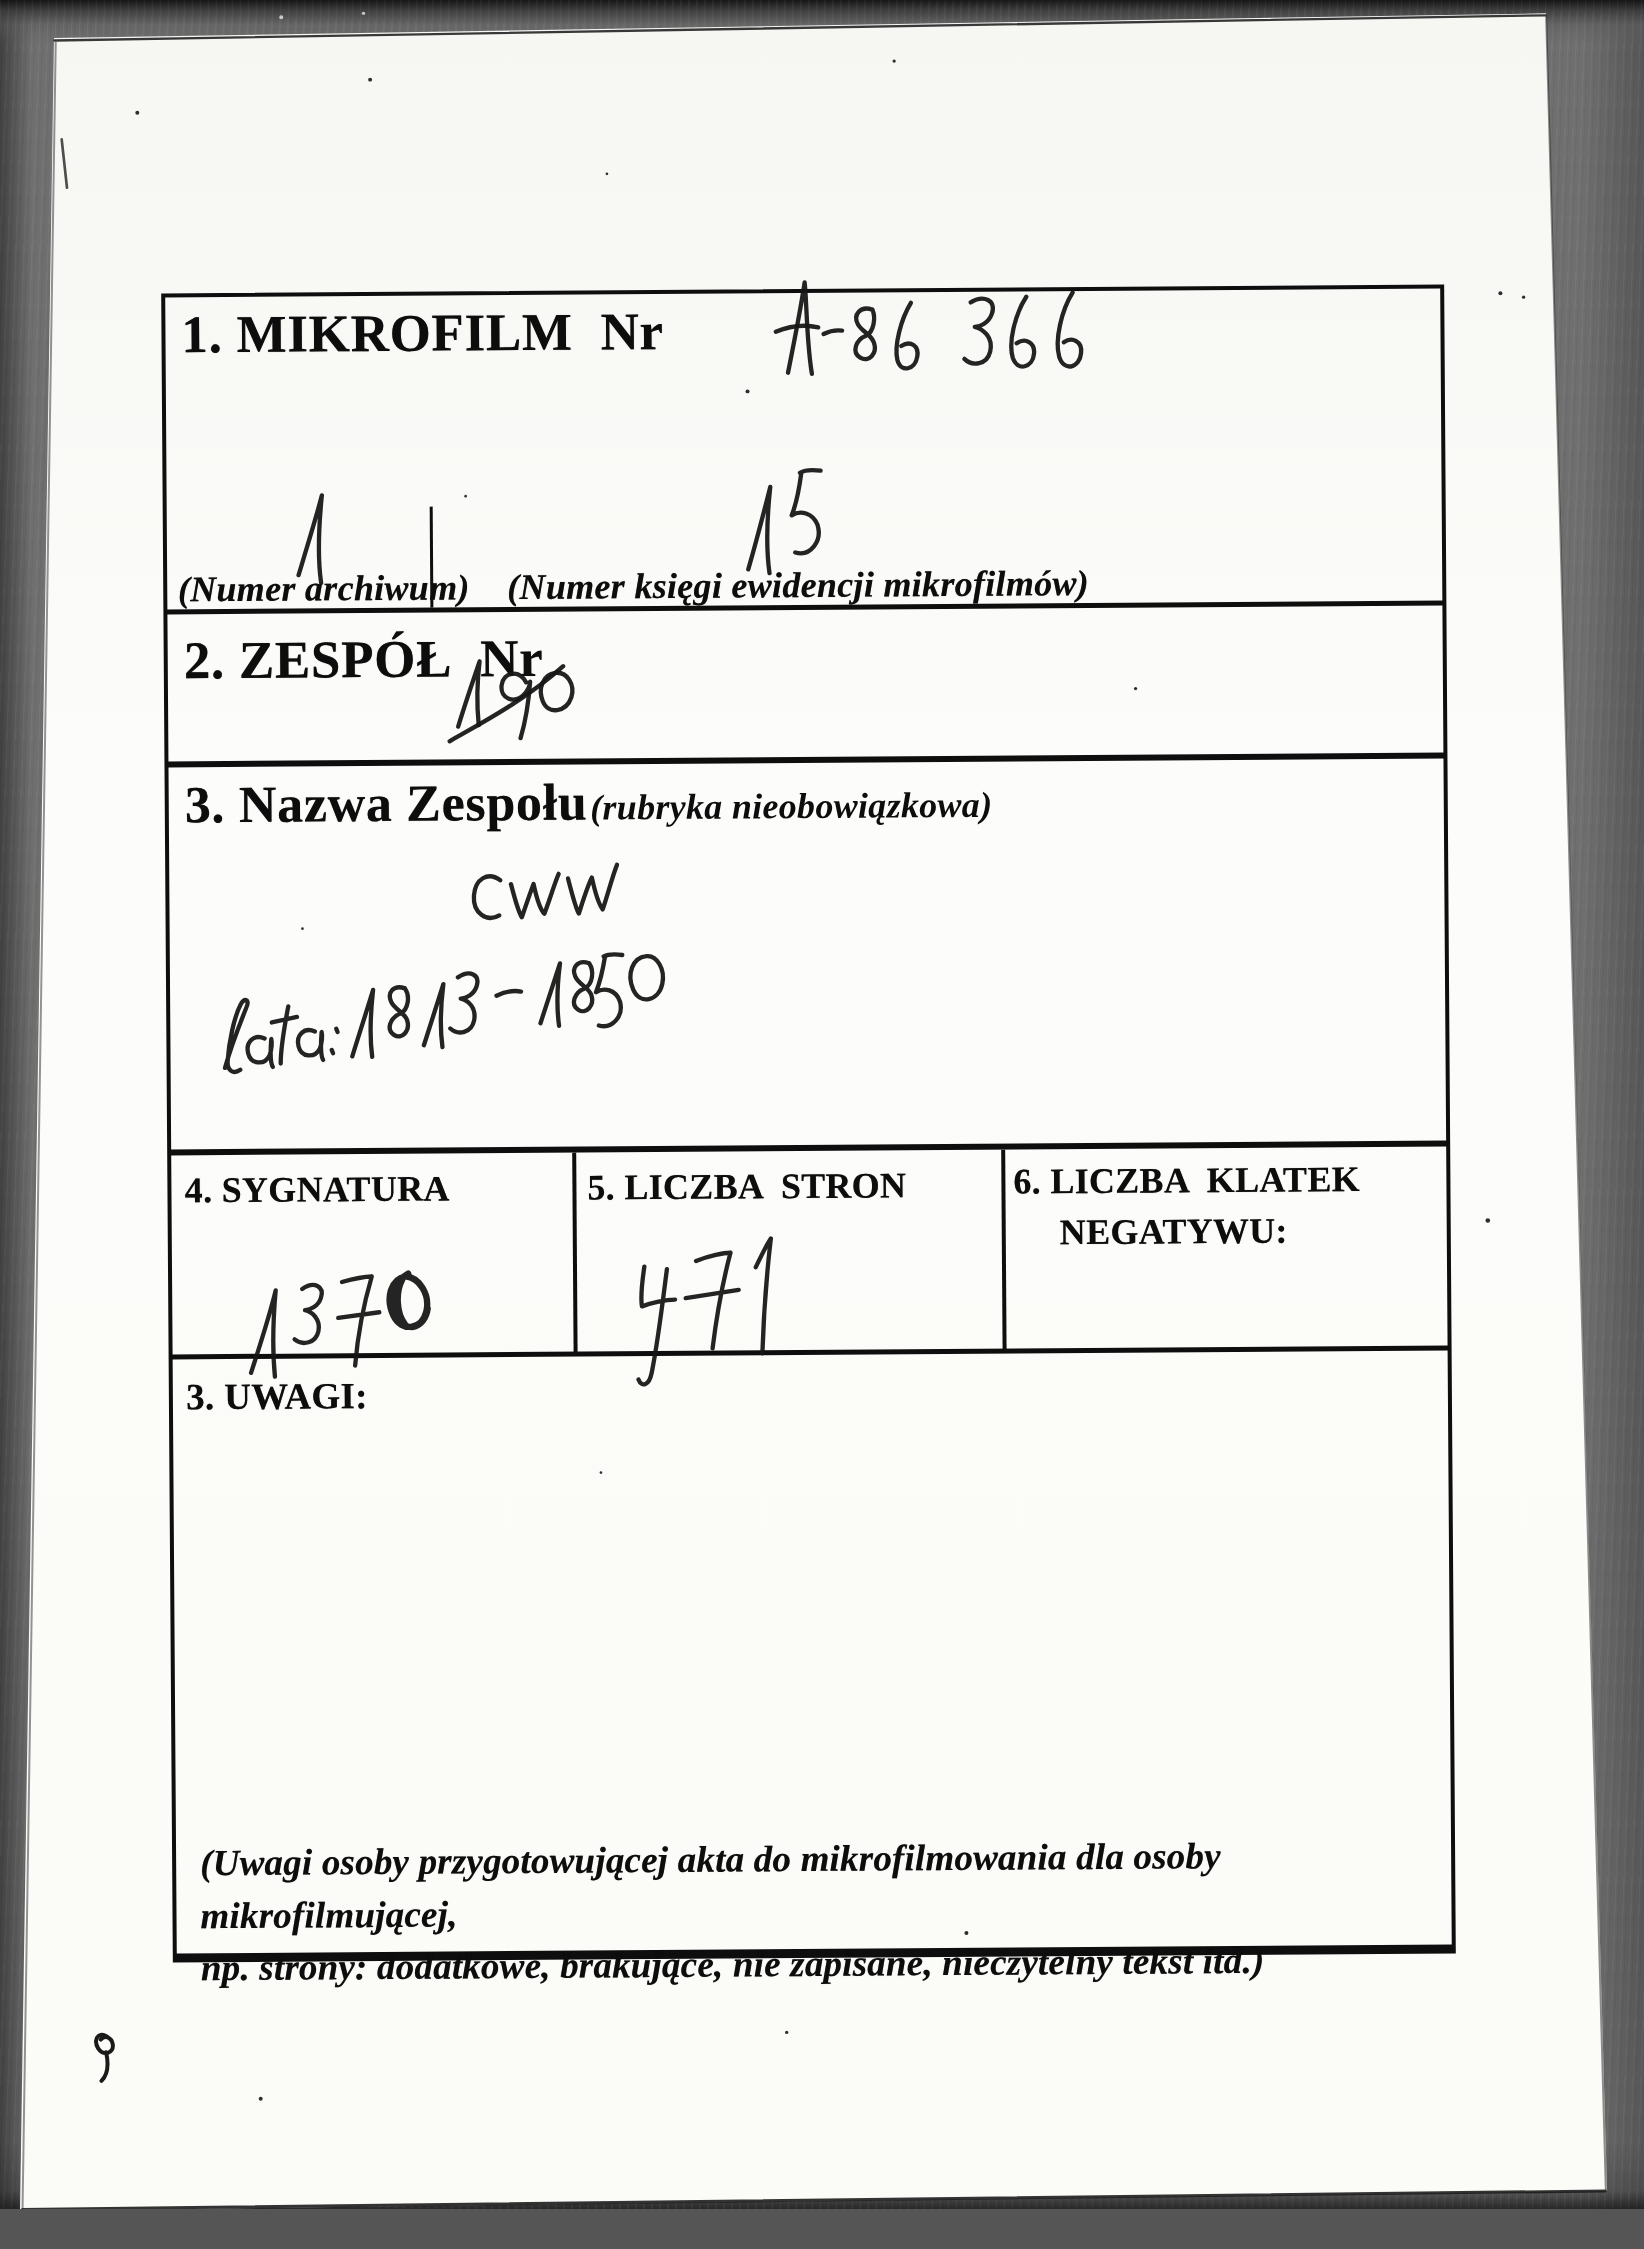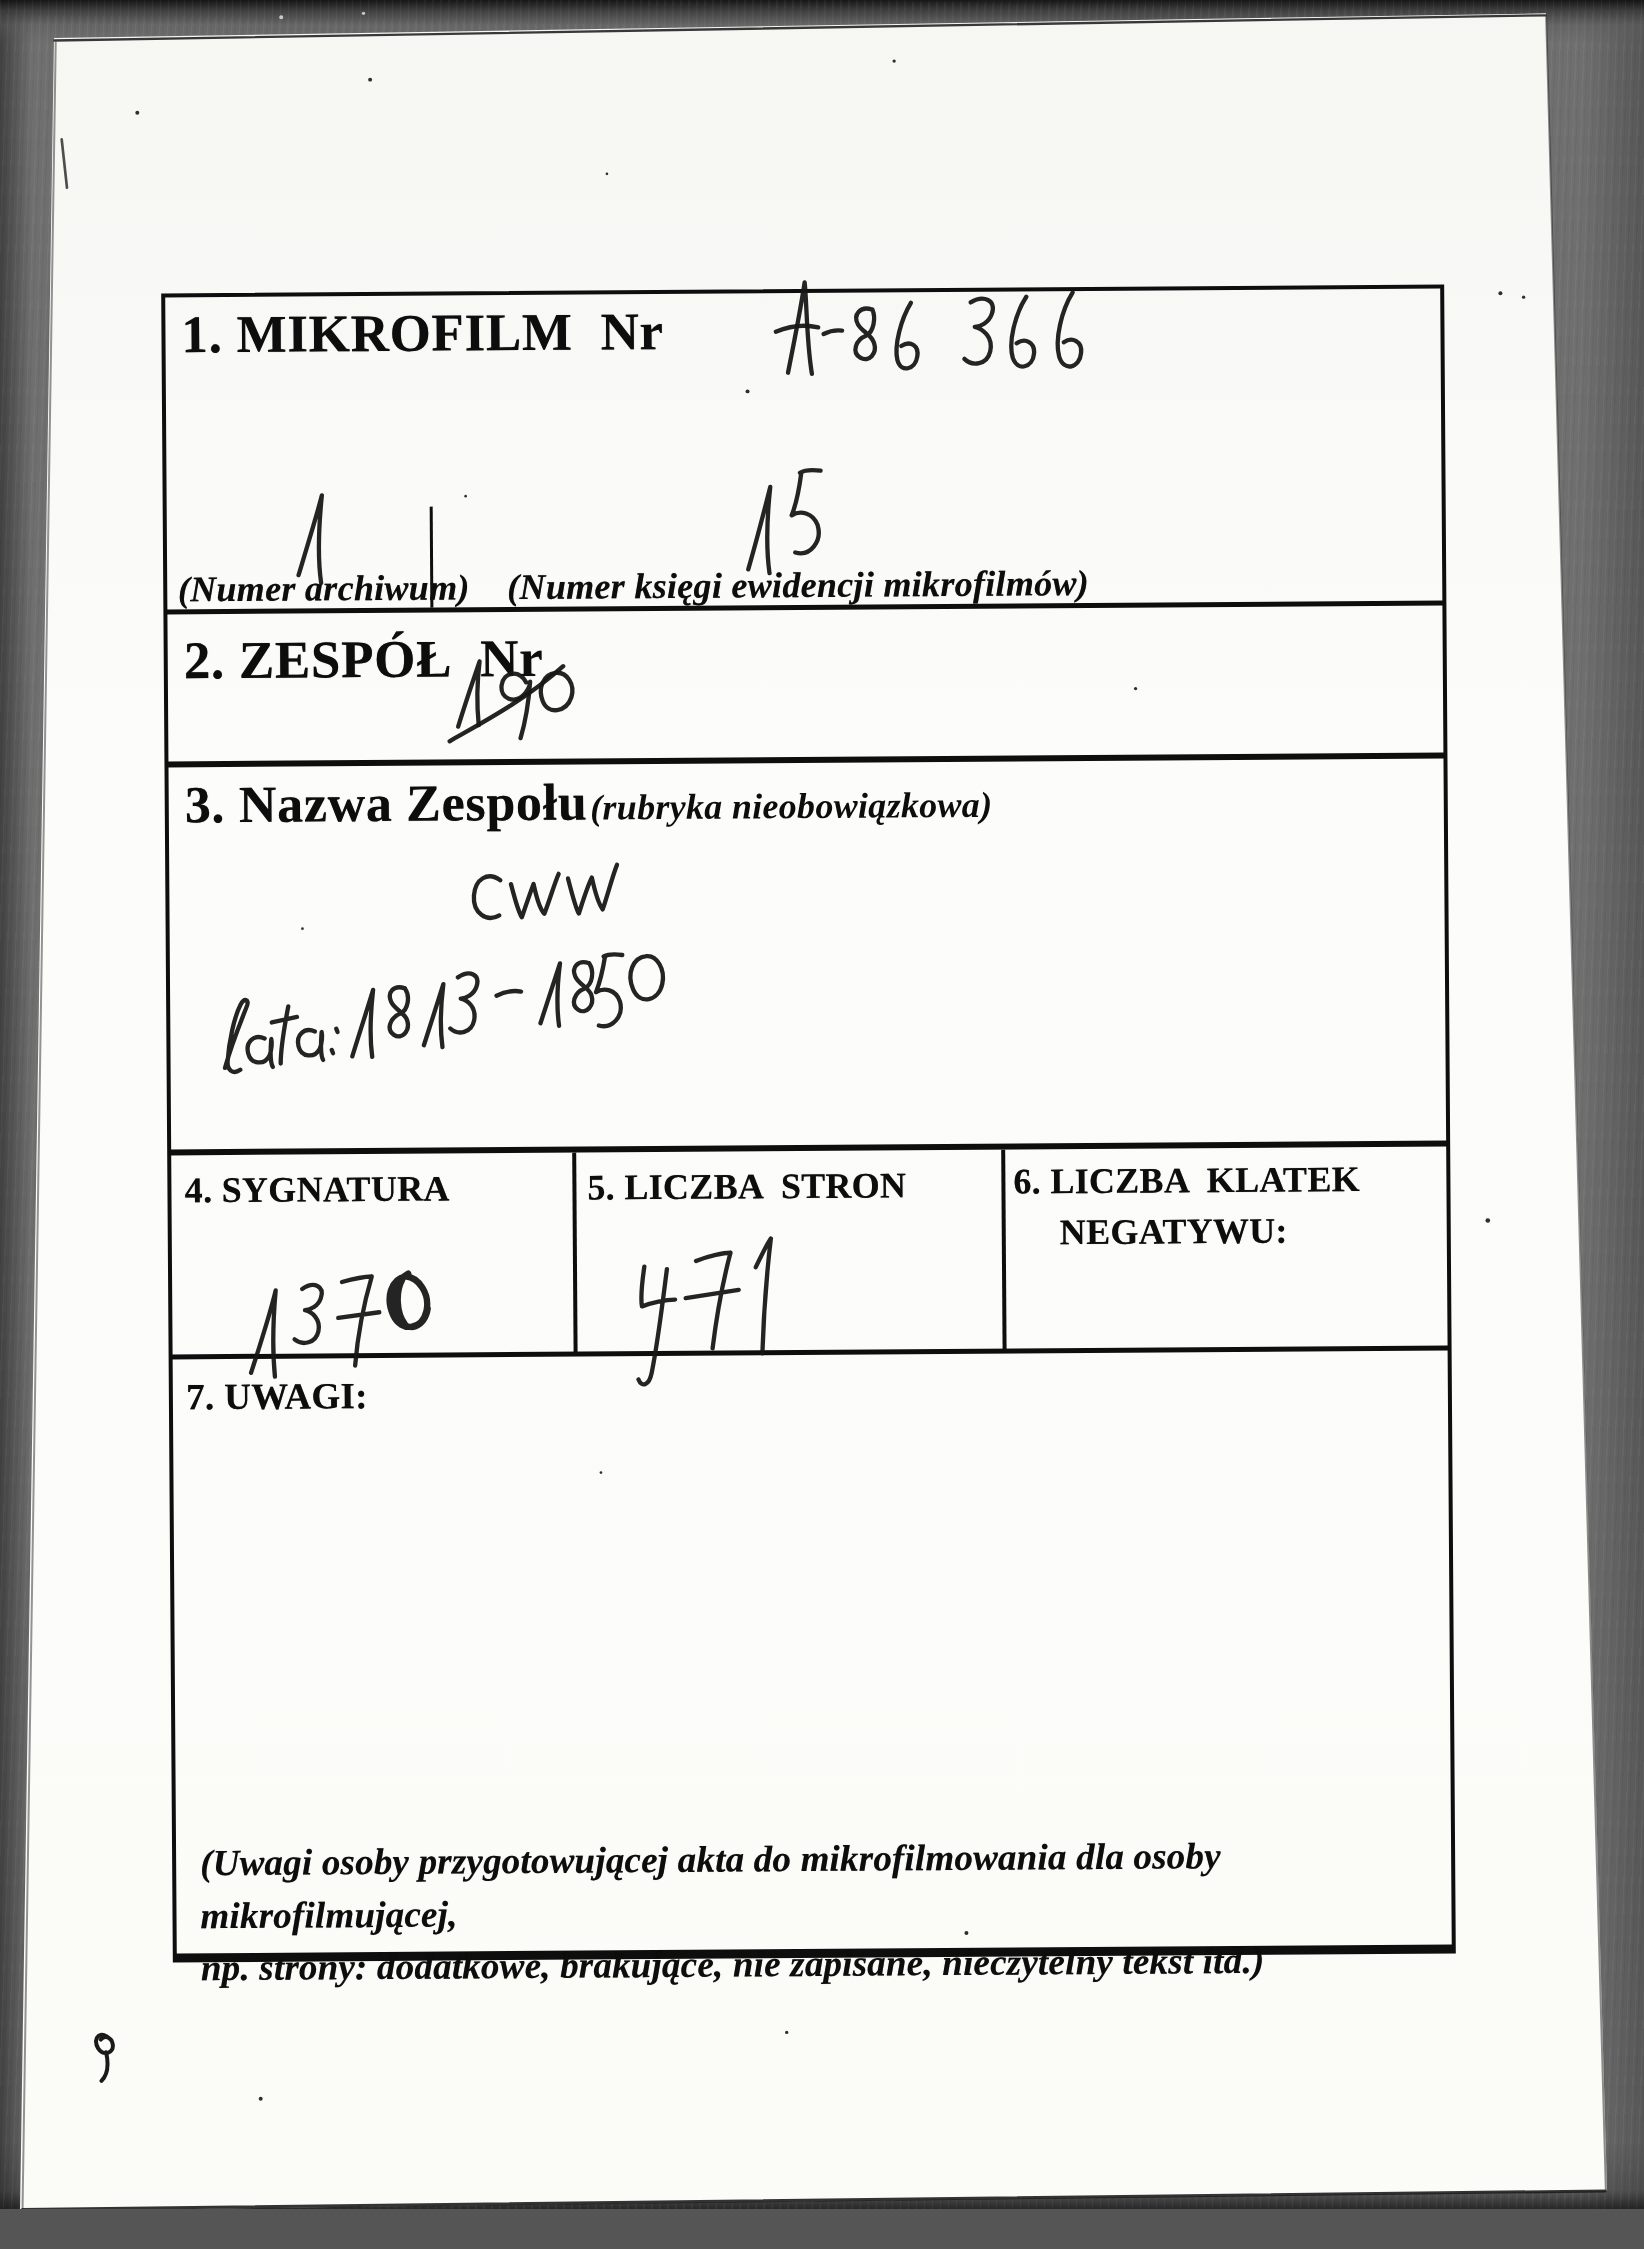--- a/index.html
+++ b/index.html
@@ -87,21 +87,21 @@
     <div class="vline" style="left:401px;top:858px;height:200px;"></div>
     <div class="vline" style="left:830px;top:858px;height:200px;"></div>
 
     <span class="abs h-cell pre" style="left:13.3px;top:873px;">4. SYGNATURA</span>
     <span class="abs h-cell pre" style="left:416px;top:873px;">5. LICZBA  STRON</span>
     <span class="abs h-cell pre" style="left:842px;top:870px;">6. LICZBA  KLATEK</span>
     <span class="abs h-cell pre" style="left:888px;top:921px;">NEGATYWU:</span>
 
     <div class="divider" style="top:1057px;height:4.6px;"></div>
 
-    <span class="abs h-cell" style="left:13.3px;top:1079px;font-size:37px;">7. UWAGI:</span>
+    <span class="abs h-cell" style="left:13.3px;top:1079px;font-size:37px;">3. UWAGI:</span>
 
     <div class="abs footnote" style="left:24px;top:1540px;width:1247px;">
       <span style="display:block;">(Uwagi osoby przygotowującej akta do mikrofilmowania dla osoby mikrofilmującej,</span>
       <span style="display:block;">np. strony: dodatkowe, brakujące, nie zapisane, nieczytelny tekst itd.)</span>
     </div>
 
     <svg class="hw" width="1283" height="1669" viewBox="0 0 1934 2516">
       <g aria-label="A-86 366">
         <path d="M938,120 C950,62 960,10 964,-16 C967,10 966,72 974,122"></path>
         <path d="M920,58 C940,50 964,47 984,52"></path>

